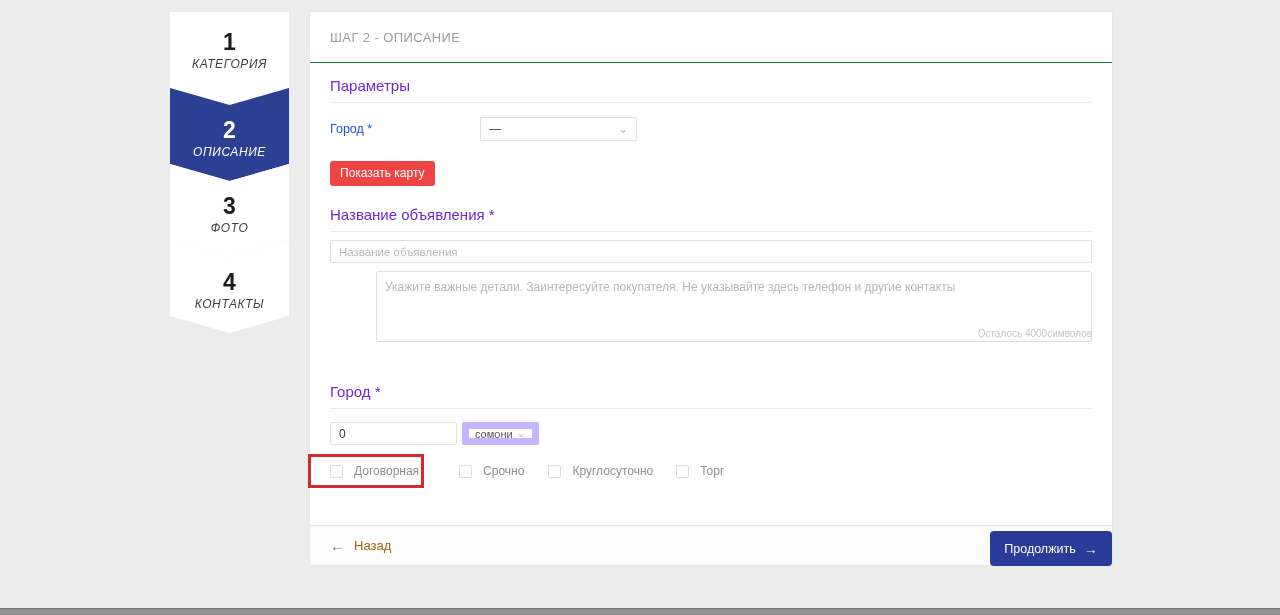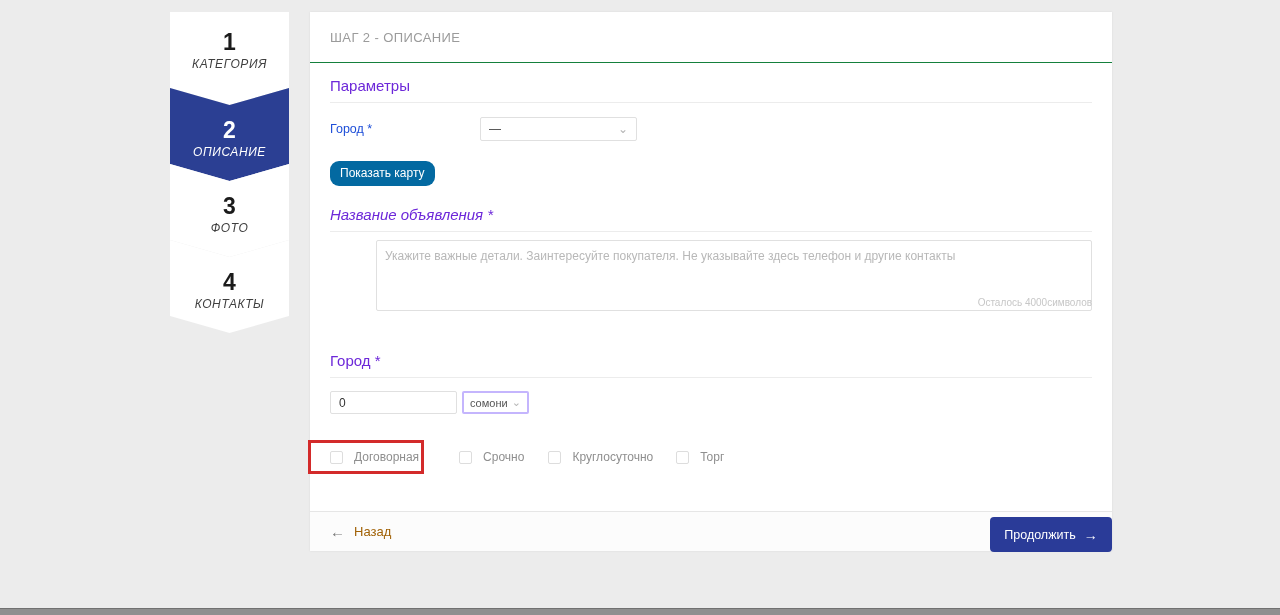--- a/index.html
+++ b/index.html
@@ -43,40 +43,40 @@
     border-bottom:1px solid #15803d;
     font-size:13px; color:#9b9b9b; letter-spacing:0.4px;
   }
   .panel-body { padding:0 20px 47px 20px; }
 
   .sec-title {
     font-size:15px; color:#6d28d9;
     padding-bottom:8px; border-bottom:1px solid #ececec;
   }
   .t-params { margin-top:14px; }
-  .t-title  { margin-top:20px;font-style:italic; }
+  .t-title  { margin-top:20px; }
   .t-desc   { margin-top:33px; }
   .t-price  { margin-top:37px; }
 
   .city-row { margin-top:14px; display:flex; align-items:center; }
   .city-label { width:150px; font-size:12.5px; color:#1d4ed8; }
   .select-box {
     width:157px; height:24px;
     border:1px solid #e0e0e0; border-radius:2px;
     display:flex; align-items:center;
     padding:0 8px; font-size:12px; color:#444;
     background:#fff; cursor:pointer;
   }
   .select-box .chev { margin-left:auto; color:#b5b5b5; font-size:12px; line-height:10px; }
 
   .map-btn {
     margin-top:20px; display:inline-block;
-    background:#0369a1; color:#fff;
+    background:#ef4444; color:#fff;
     font-size:12px; padding:5px 10px 6px;
-    border:none; border-radius:9px; cursor:pointer;
+    border:none; border-radius:3px; cursor:pointer;
   }
 
   .text-input {
     margin-top:8px; width:100%; height:23px;
     border:1px solid #e0e0e0; border-radius:2px;
     padding:0 8px; font-size:11.5px; color:#333;
     font-family:"Liberation Sans","DejaVu Sans",sans-serif;
   }
   .text-input::placeholder { color:#b8b8b8; }
 
@@ -95,27 +95,27 @@
 
   .price-row { margin-top:13px; display:flex; align-items:center; }
   .price-input {
     width:127px; height:23px;
     border:1px solid #e0e0e0; border-radius:2px;
     padding:0 8px; font-size:12px; color:#333;
     font-family:"Liberation Sans","DejaVu Sans",sans-serif;
   }
   .currency-box {
     margin-left:5px; height:23px; min-width:57px;
-    border:2px solid #c4b5fd; border-radius:2px;
+    border:7px solid #c4b5fd; border-radius:2px;
     display:flex; align-items:center; justify-content:center;
     font-size:11px; color:#555; padding:0 6px; cursor:pointer; gap:4px;
   }
   .currency-box .chev { color:#b5b5b5; font-size:11px; line-height:9px; }
 
-  .cb-row { margin-top:36px; display:flex; align-items:center; position:relative; }
+  .cb-row { margin-top:19px; display:flex; align-items:center; position:relative; }
   .cb-item { display:flex; align-items:center; cursor:pointer; }
   .cb-item.i0 { margin-right:40px; position:relative; }
   .cb-item.i1 { margin-right:24px; }
   .cb-item.i2 { margin-right:23px; }
   .cb-box {
     width:13px; height:13px;
     border:1px solid #ddd; border-radius:2px;
     background:#fff; margin-right:11px; flex:0 0 auto;
   }
   .cb-label { font-size:12px; color:#8f8f8f; }
@@ -186,20 +186,21 @@
       <div class="city-label">Город *</div>
       <div class="select-box">
         <span>—</span>
         <span class="chev">⌄</span>
       </div>
     </div>
 
     <button class="map-btn">Показать карту</button>
 
     <div class="sec-title t-title">Название объявления *</div>
+    <input class="text-input" type="text" placeholder="Название объявления" style="">
 
     <div class="ta-wrap">
       <textarea class="desc-ta" placeholder="Укажите важные детали. Заинтересуйте покупателя. Не указывайте здесь телефон и другие контакты" style=""></textarea>
       <span class="char-counter">Осталось 4000символов</span>
     </div>
 
     <div class="sec-title t-price">Город *</div>
 
     <div class="price-row">
       <input class="price-input" type="text" value="0" style="">

